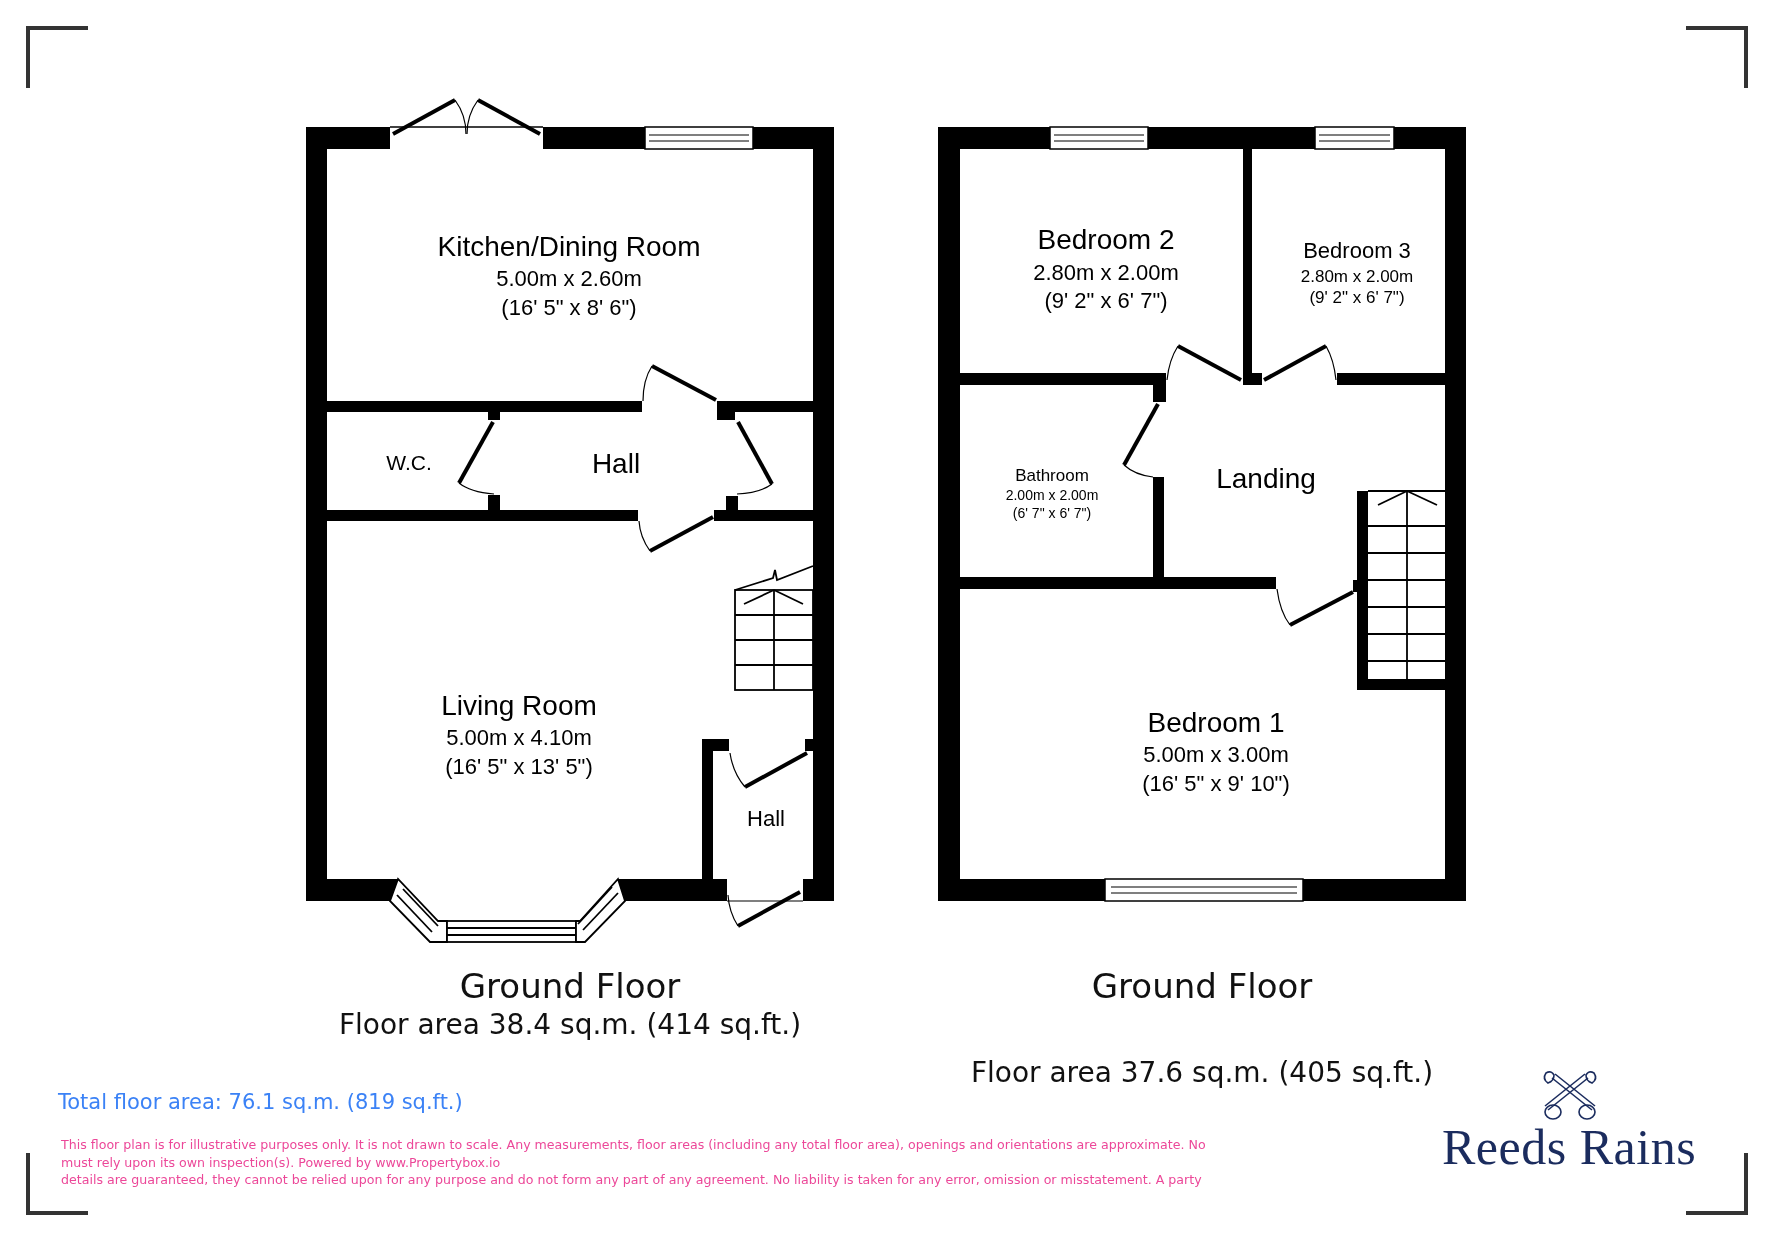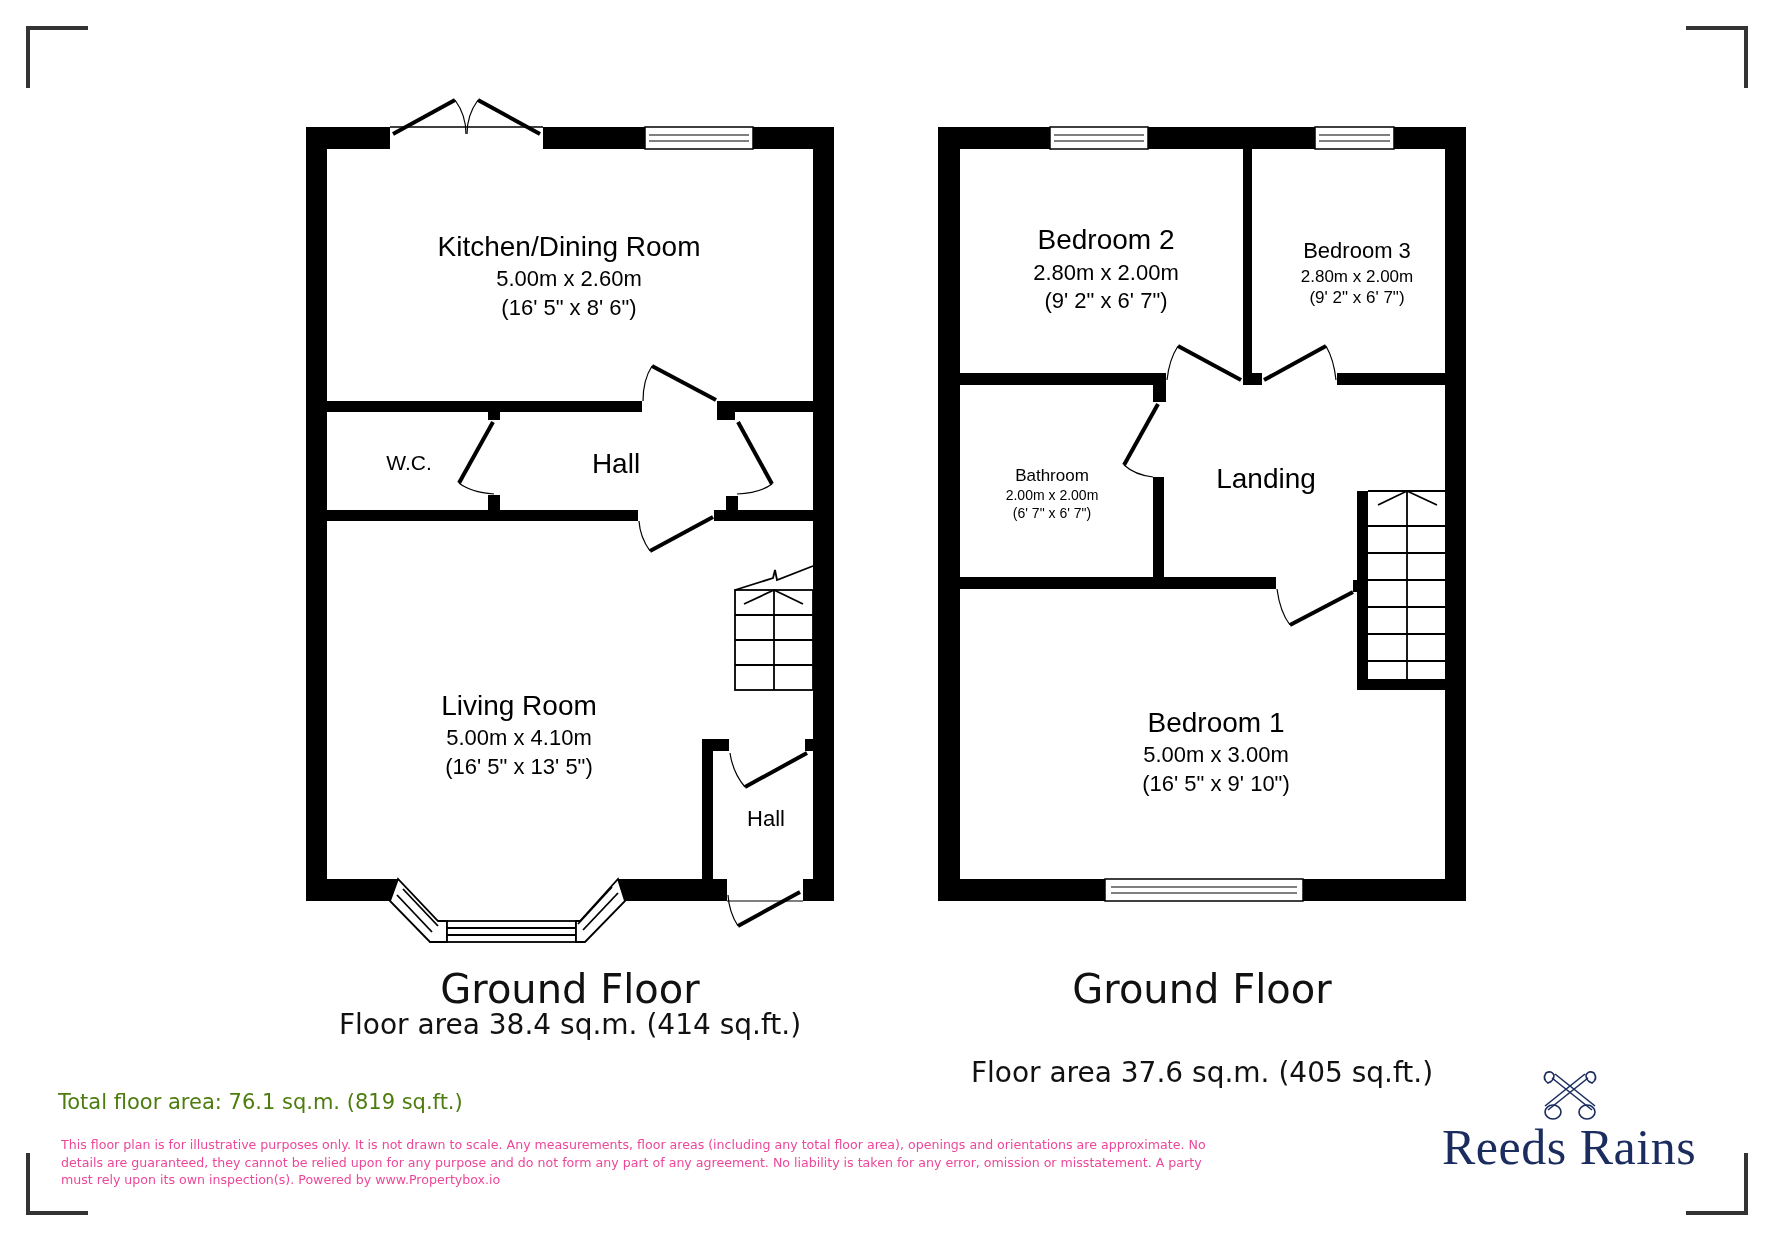--- a/index.html
+++ b/index.html
@@ -1,21 +1,21 @@
 <!DOCTYPE html>
 <html><head>
 <meta charset="utf-8">
 <style>
   html, body { margin: 0; padding: 0; background: #ffffff; }
   body { width: 1771px; height: 1239px; position: relative; overflow: hidden; font-family: "DejaVu Sans", sans-serif; color: #111; }
   svg.plan { position: absolute; left: 0; top: 0; }
   .room-text { font-family: "Liberation Sans", sans-serif; fill: #000; text-anchor: middle; }
-  .floor-title { position: absolute; text-align: center; font-family: "DejaVu Sans", sans-serif; font-size: 40px; color: #111; width: 500px; }
+  .floor-title { position: absolute; text-align: center; font-family: "DejaVu Sans", sans-serif; font-size: 34px; color: #111; width: 500px; }
   .floor-area { position: absolute; text-align: center; font-family: "DejaVu Sans", sans-serif; font-size: 28px; color: #111; width: 520px; }
-  .total { position: absolute; left: 58px; top: 1090px; font-family: "DejaVu Sans", sans-serif; font-size: 21px; color: #4d7c0f; }
+  .total { position: absolute; left: 58px; top: 1090px; font-family: "DejaVu Sans", sans-serif; font-size: 21px; color: #3b82f6; }
   .disclaimer { position: absolute; left: 61px; top: 1136px; width: 1300px; font-family: "DejaVu Sans", sans-serif; font-size: 12.6px; line-height: 17.5px; color: #ec4899; }
   .logo-text { position: absolute; left: 1442px; top: 1118px; font-family: "Liberation Serif", serif; font-size: 50px; color: #1b2c5e; letter-spacing: 0.5px; }
   .corner { position: absolute; border-color: #333; border-style: solid; border-width: 0; }
 </style>
 </head>
 <body>
 
 <div class="corner" style="left:26px;top:26px;width:58px;height:58px;border-left-width:4px;border-top-width:4px;"></div>
 <div class="corner" style="left:1686px;top:26px;width:58px;height:58px;border-right-width:4px;border-top-width:4px;"></div>
 <div class="corner" style="left:26px;top:1153px;width:58px;height:58px;border-left-width:4px;border-bottom-width:4px;"></div>
@@ -208,17 +208,17 @@
 
 <div class="floor-title" style="left:320px;top:966px;">Ground Floor</div>
 <div class="floor-area" style="left:310px;top:1008px;">Floor area 38.4 sq.m. (414 sq.ft.)</div>
 <div class="floor-title" style="left:952px;top:966px;">Ground Floor</div>
 <div class="floor-area" style="left:942px;top:1008px;margin-top:48px;">Floor area 37.6 sq.m. (405 sq.ft.)</div>
 
 <div class="total">Total floor area: 76.1 sq.m. (819 sq.ft.)</div>
 
 <div class="disclaimer">
   <div>This floor plan is for illustrative purposes only. It is not drawn to scale. Any measurements, floor areas (including any total floor area), openings and orientations are approximate. No</div>
+  <div>must rely upon its own inspection(s). Powered by www.Propertybox.io</div>
   <div>details are guaranteed, they cannot be relied upon for any purpose and do not form any part of any agreement. No liability is taken for any error, omission or misstatement. A party</div>
-  <div>must rely upon its own inspection(s). Powered by www.Propertybox.io</div>
 </div>
 
 <div class="logo-text">Reeds Rains</div>
 
 </body></html>

